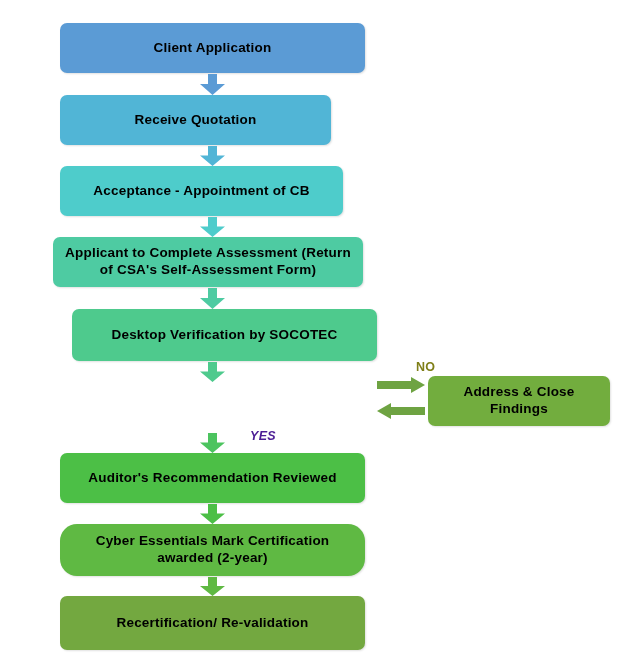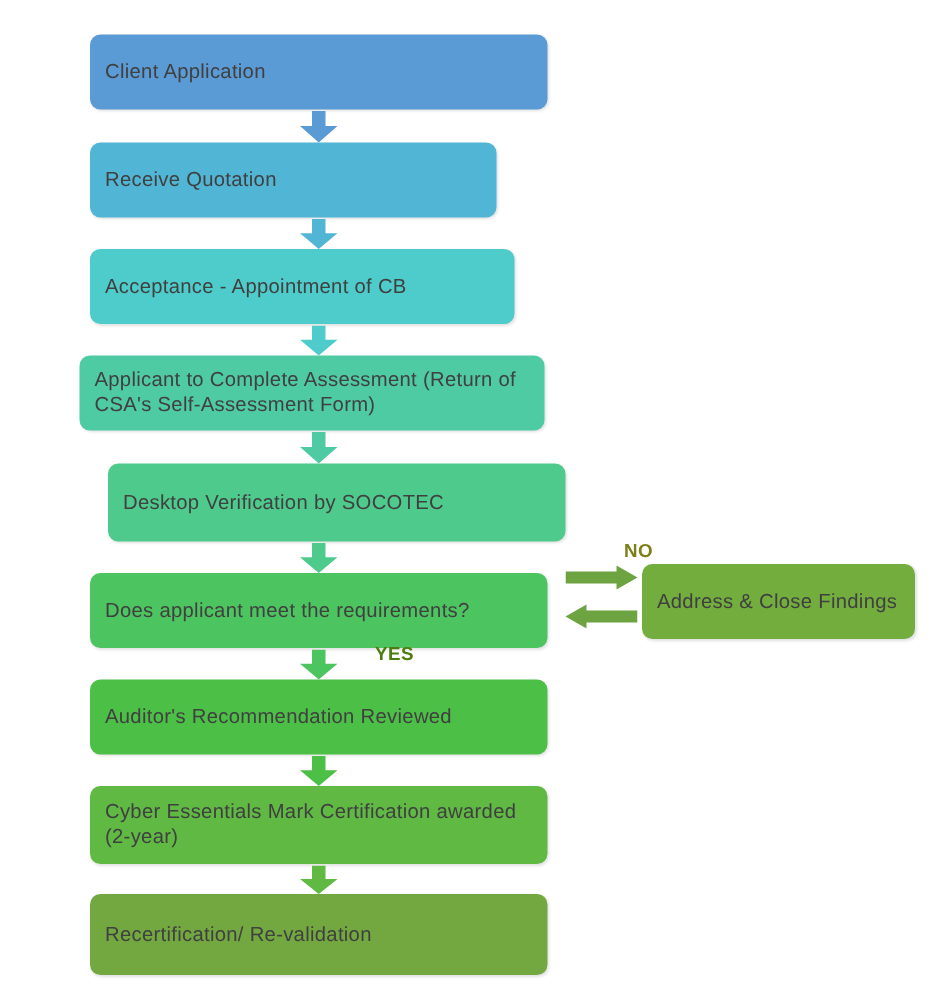--- a/index.html
+++ b/index.html
@@ -19,27 +19,28 @@
     position: absolute;
     left: 0;
     top: 0;
     width: 631px;
     height: 663px;
   }
 
   .node {
     position: absolute;
     border-radius: 7px;
-    color: #404040;
-    font-weight: normal;
+    color: #000000;
+    font-weight: bold;
     font-size: 13.5px;
     line-height: 1.25;
     display: flex;
     align-items: center;
     justify-content: center;
+    text-align: center;
     padding: 0 10px;
     box-sizing: border-box;
     letter-spacing: 0.2px;
     box-shadow: 1px 1px 2px rgba(0,0,0,0.12);
   }
 
   .node-label {
     display: block;
     width: 100%;
   }
@@ -76,30 +77,27 @@
     </div>
     <div class="node" style="left: 60px; top: 166px; width: 283px; height: 50px; background: rgb(78, 204, 203);">
       <span class="node-label">Acceptance  -  Appointment  of  CB</span>
     </div>
     <div class="node" style="left: 53px; top: 237px; width: 310px; height: 50px; background: rgb(78, 203, 162);">
       <span class="node-label">Applicant to Complete Assessment  (Return  of CSA's  Self-Assessment  Form)</span>
     </div>
     <div class="node" style="left: 60px; top: 309px; width: 305px; height: 52px; background: rgb(78, 202, 141); margin-left: 12px;">
       <span class="node-label">Desktop  Verification  by  SOCOTEC</span>
     </div>
-    <div class="node" style="left: 60px; top: 382px; width: 305px; height: 50px; background: rgb(76, 196, 95);">
-      <span class="node-label">Does applicant meet the requirements?</span>
-    </div>
     <div class="node" style="left: 428px; top: 376px; width: 182px; height: 50px; background: rgb(114, 173, 62);">
       <span class="node-label">Address  &amp;  Close Findings</span>
     </div>
     <div class="node" style="left: 60px; top: 453px; width: 305px; height: 50px; background: rgb(76, 191, 70);">
       <span class="node-label">Auditor's  Recommendation Reviewed</span>
     </div>
-    <div class="node" style="left: 60px; top: 524px; width: 305px; height: 52px; background: rgb(95, 185, 67);">
+    <div class="node" style="left: 60px; top: 524px; width: 305px; height: 52px; background: rgb(95, 185, 67); border-radius: 17px;">
       <span class="node-label">Cyber Essentials  Mark Certification awarded (2-year)</span>
     </div>
     <div class="node" style="left: 60px; top: 596px; width: 305px; height: 54px; background: rgb(115, 168, 64);">
       <span class="node-label">Recertification/ Re-validation</span>
     </div>
     <div class="arrow-down" style="left: 199px; top: 74px; width: 27px; height: 21px;"><svg viewBox="0 0 27 21" width="27" height="21" preserveAspectRatio="none">
         <path d="M9 0 H18 V10 H26 L13.5 21 L1 10 H9 Z" fill="#5b9bd5"></path>
       </svg></div>
     <div class="arrow-down" style="left: 199px; top: 146px; width: 27px; height: 20px;"><svg viewBox="0 0 27 21" width="27" height="20" preserveAspectRatio="none">
         <path d="M9 0 H18 V10 H26 L13.5 21 L1 10 H9 Z" fill="#51b5d6"></path>
@@ -120,14 +118,14 @@
         <path d="M9 0 H18 V10 H26 L13.5 21 L1 10 H9 Z" fill="#4cbf46"></path>
       </svg></div>
     <div class="arrow-down" style="left: 199px; top: 577px; width: 27px; height: 19px;"><svg viewBox="0 0 27 21" width="27" height="19" preserveAspectRatio="none">
         <path d="M9 0 H18 V10 H26 L13.5 21 L1 10 H9 Z" fill="#5fb943"></path>
       </svg></div>
     <div class="branch-arrows" style="left: 377px; top: 377px; width: 48px; height: 42px;"><svg viewBox="0 0 48 42" width="48" height="42" preserveAspectRatio="none">
         <path d="M0 4 H34 V0 L48 8 L34 16 V12 H0 Z" fill="#6ea342"></path>
         <path d="M48 30 H14 V26 L0 34 L14 42 V38 H48 Z" fill="#6ea342"></path>
       </svg></div>
     <div class="branch-label" style="left: 388px; top: 360px; color: rgb(127, 127, 24);">NO</div>
-    <div class="branch-label" style="left: 222px; top: 429px; color: #4d7c0f;">YES</div>
+    <div class="branch-label" style="left: 222px; top: 429px; color: #4c1d95; font-style: italic;">YES</div>
   </div>
 
 </body></html>

